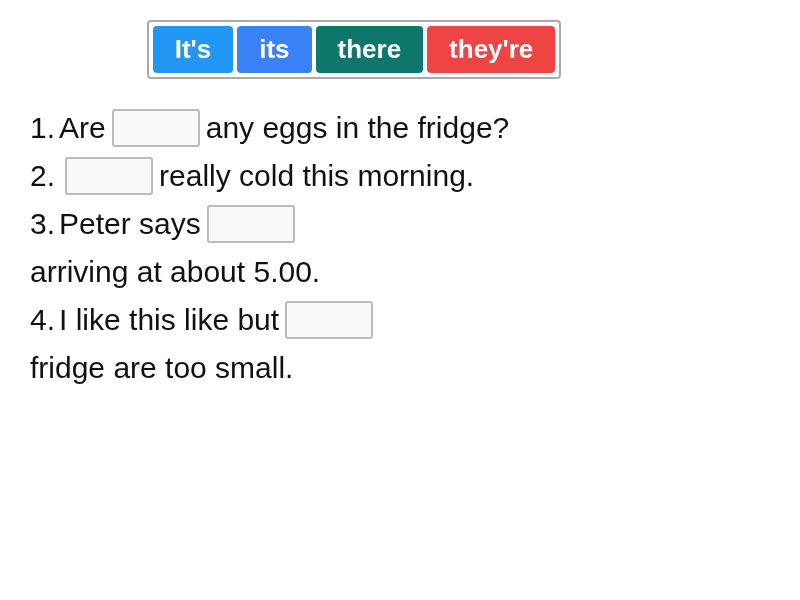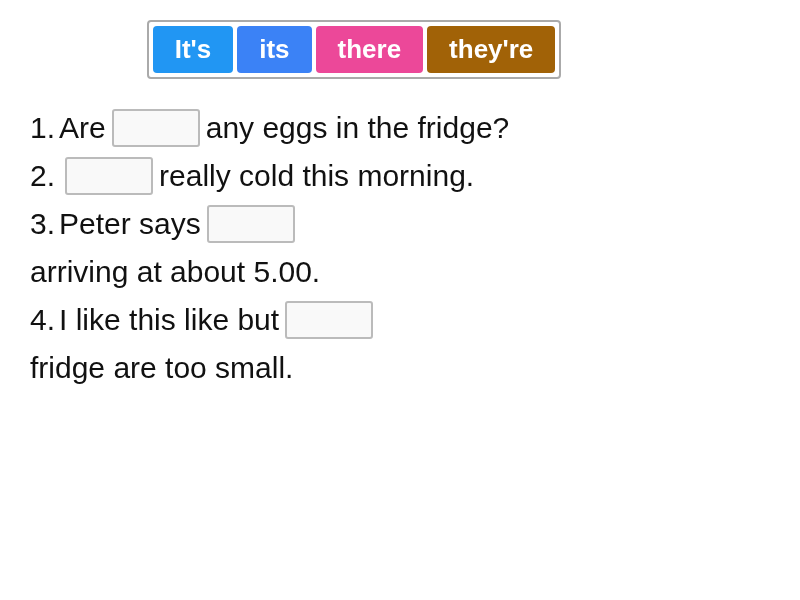--- a/index.html
+++ b/index.html
@@ -41,22 +41,22 @@
       padding: 8px 22px;
       border-radius: 4px;
       color: #fff;
       font-size: 26px;
       font-weight: bold;
       cursor: grab;
     }
 
     .chip-its-contraction { background-color: #2196f3; }
     .chip-its             { background-color: #3b82f6; }
-    .chip-there           { background-color: #ec4899; }
-    .chip-theyre          { background-color: #a16207; }
+    .chip-there           { background-color: #0f766e; }
+    .chip-theyre          { background-color: #ef4444; }
 
     
     .sentences {
       display: flex;
       flex-direction: column;
       gap: 6px;
       width: 100%;
     }
 
     .sentence {

